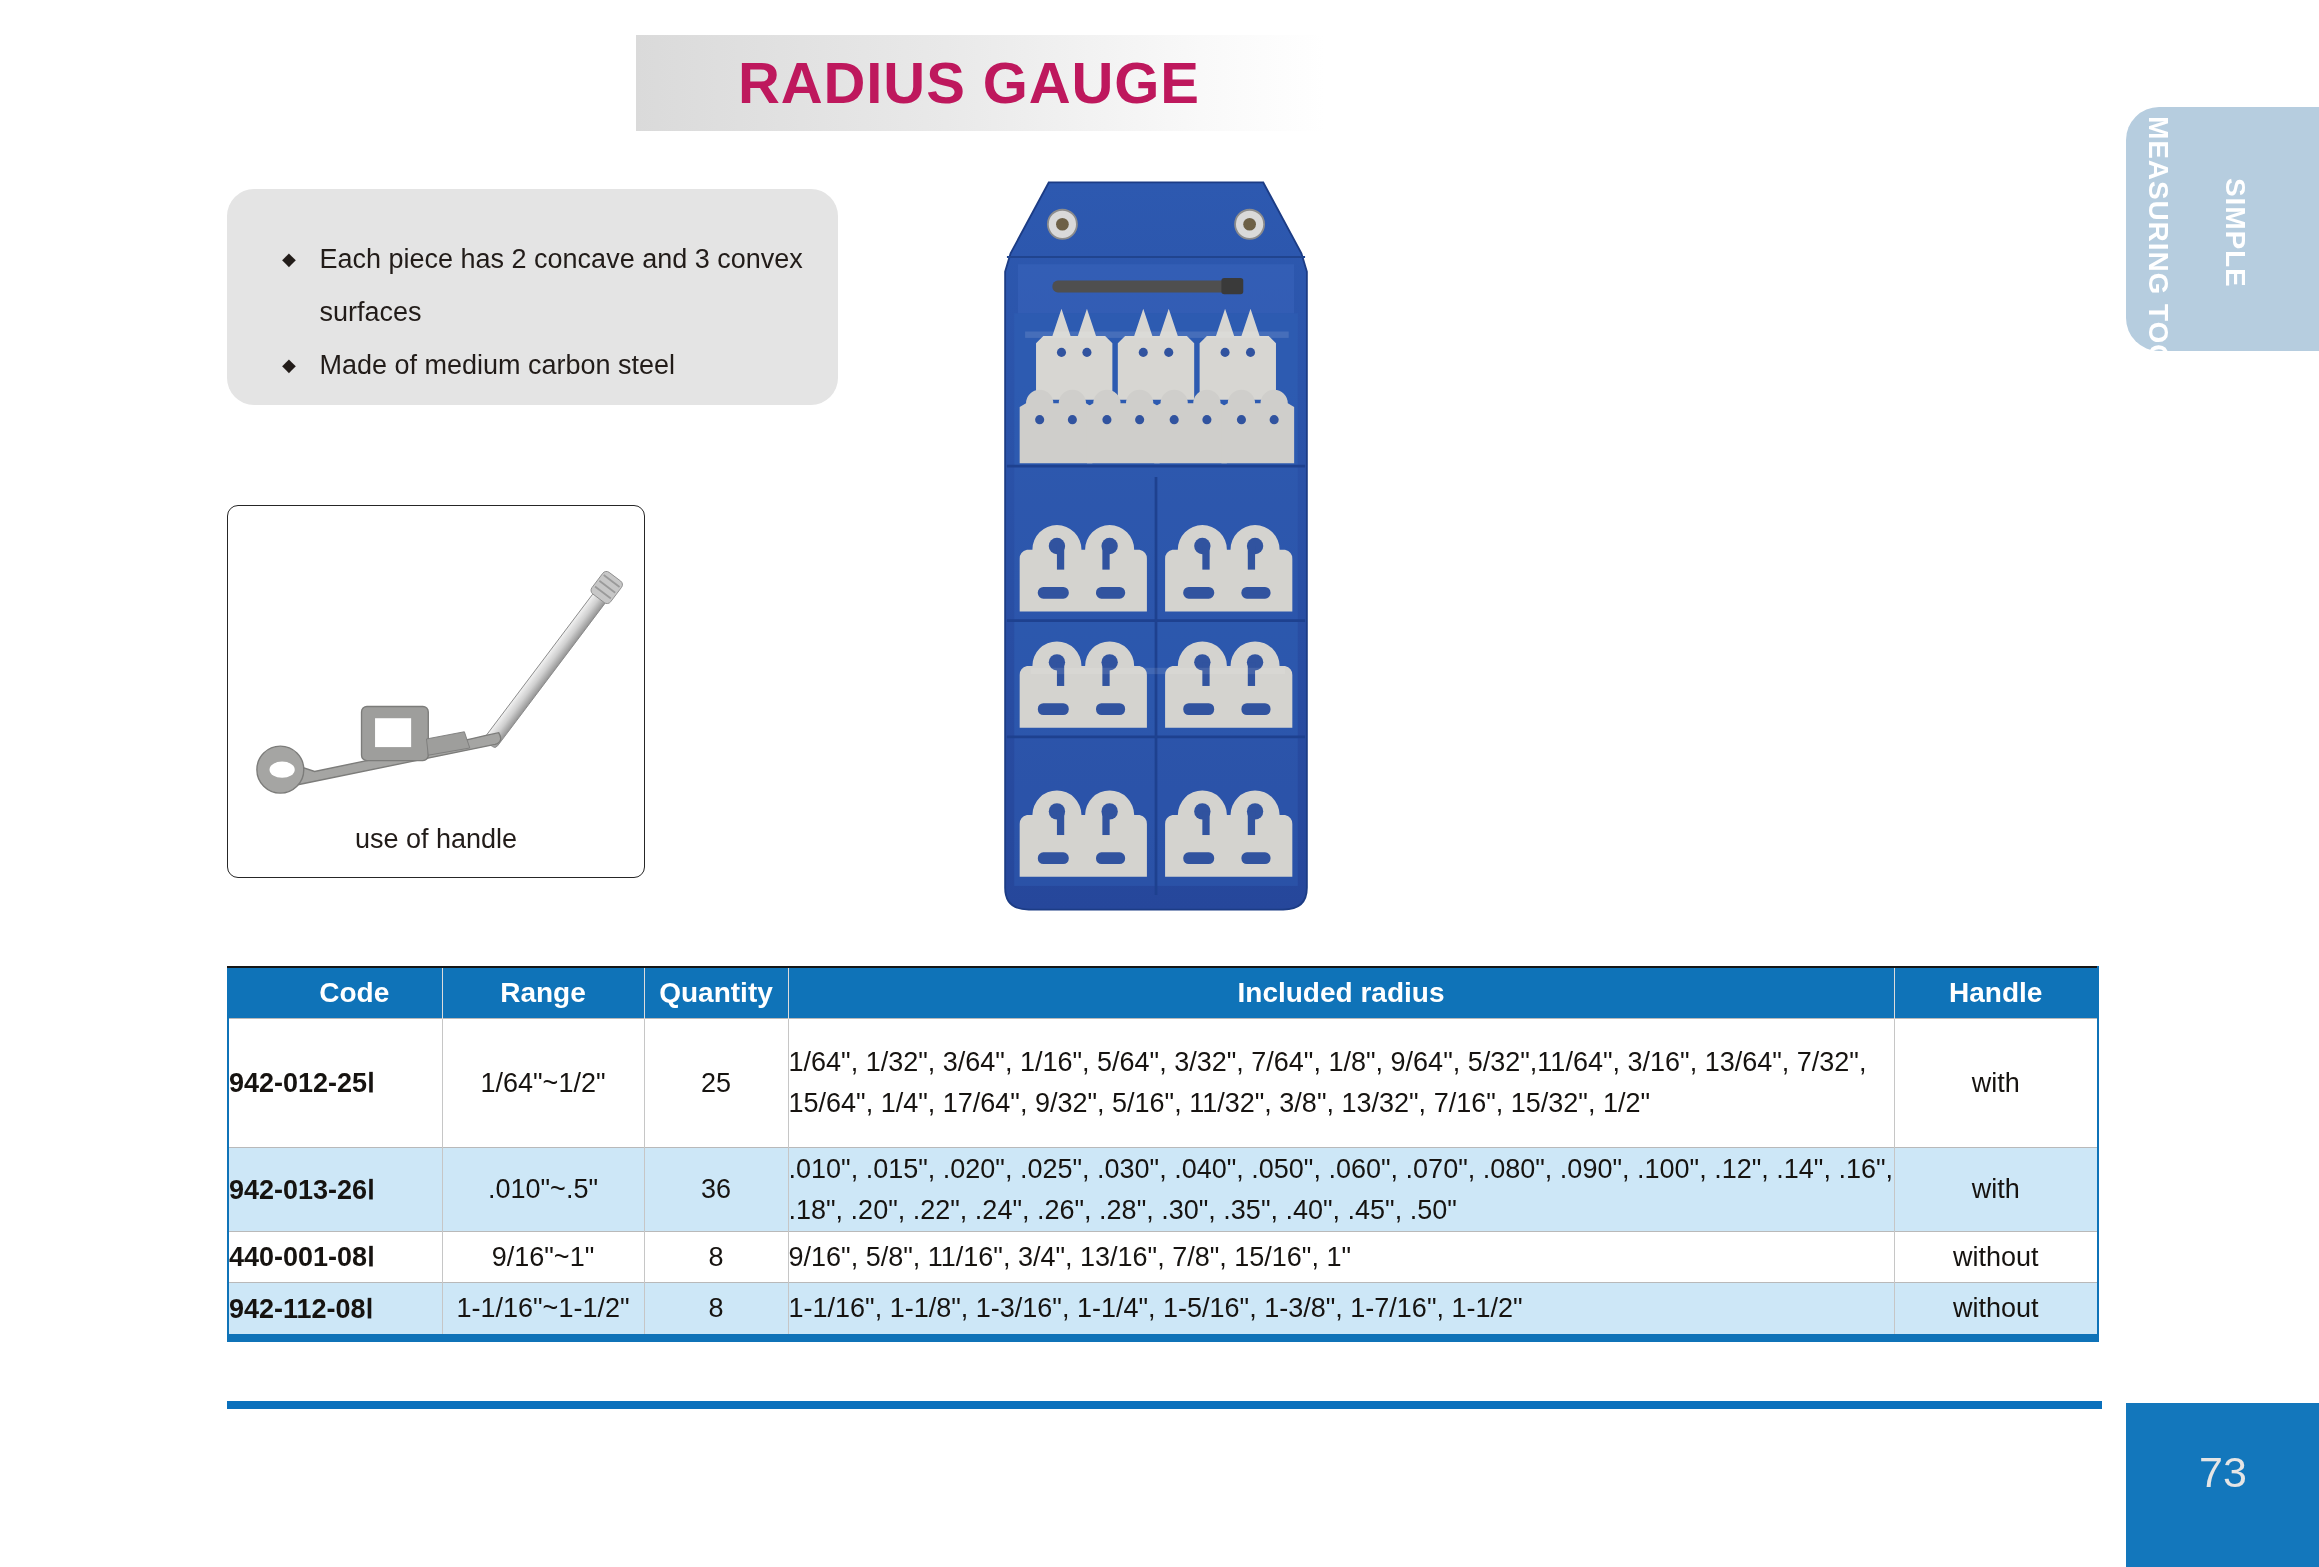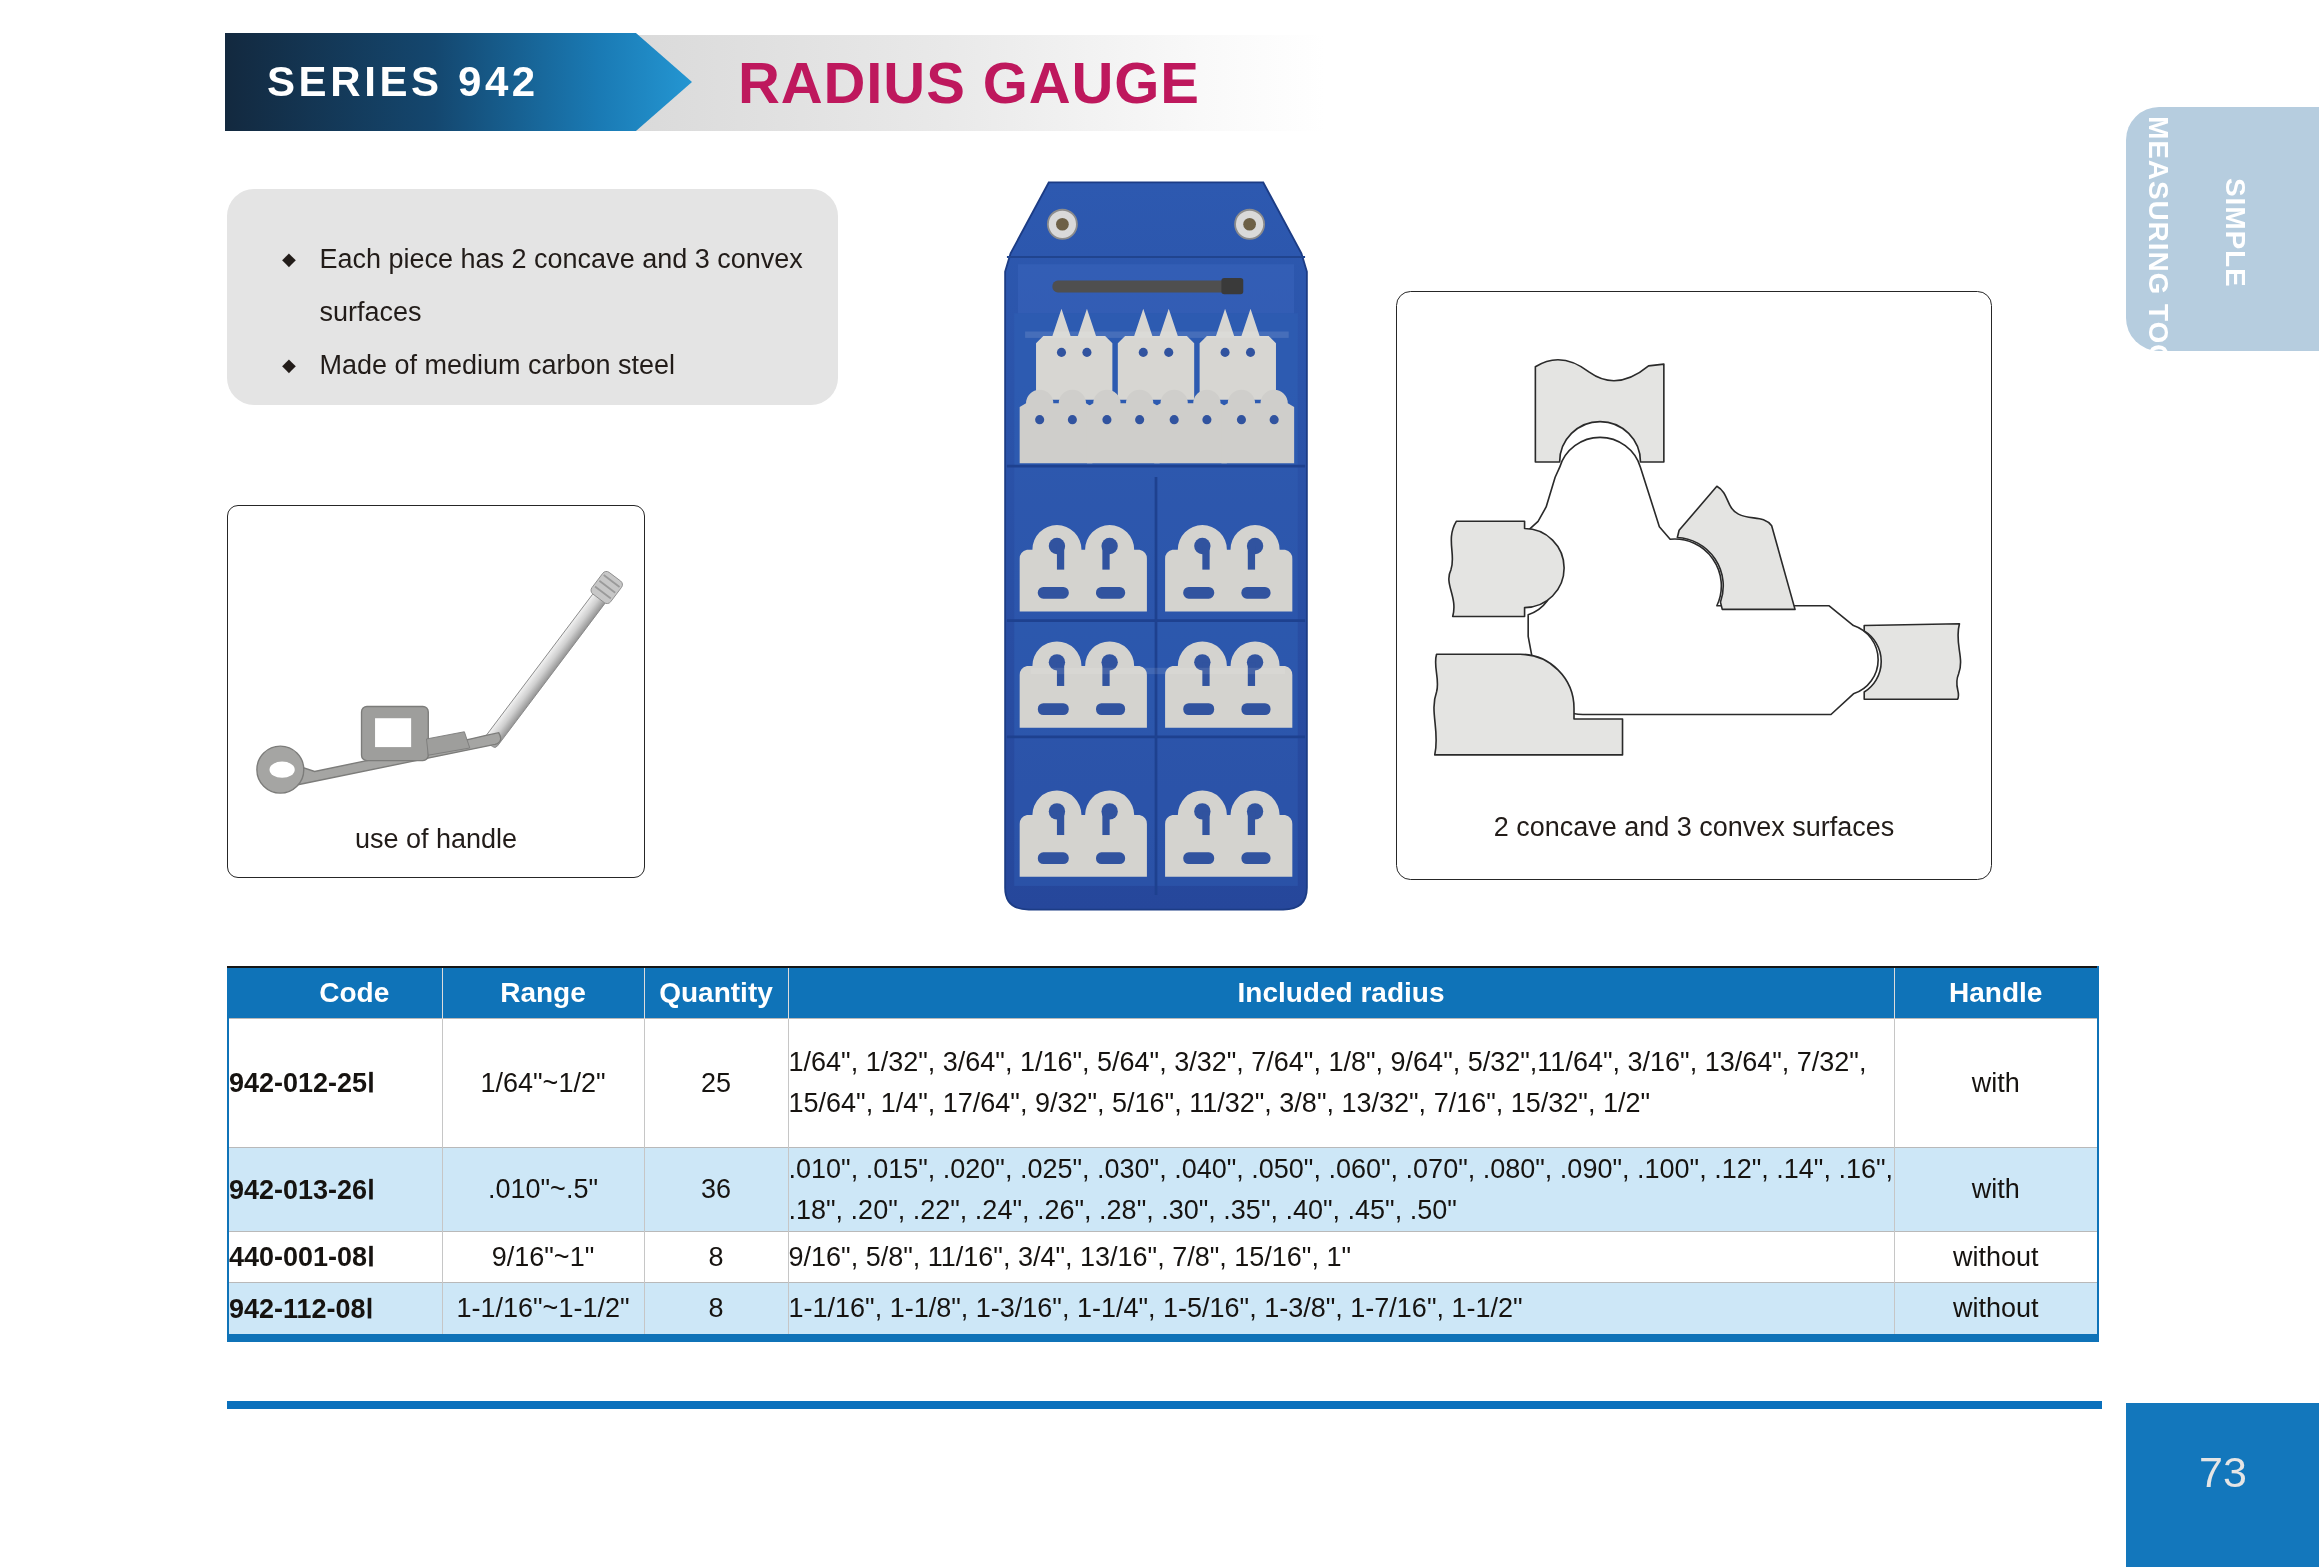--- a/index.html
+++ b/index.html
@@ -68,23 +68,20 @@
   .rule{position:absolute;left:227px;top:1401px;width:1875px;height:8.2px;background:#0a70bc;}
   .page-num{position:absolute;left:2126px;top:1403px;width:194px;height:165px;background:#1377bc;
      color:#e5e5e5;font-size:43px;text-align:center;padding-top:45px;box-sizing:border-box;}
 </style>
 </head>
 <body>
 
 <div id="page">
 
   <div class="gray-band"></div>
-  <div class="banner">
-    <div class="banner-text">SERIES 942</div>
-  </div>
   <div class="page-title">RADIUS GAUGE</div>
 
   <div class="side-tab">
     <div class="tab-line" id="tab-l1">SIMPLE</div>
     <div class="tab-line" id="tab-l2">MEASURING TOOL</div>
   </div>
 
   <div class="features">
     <div class="feature-item">
       <span class="bullet">◆</span>
@@ -182,39 +179,20 @@
     <use href="#gaugeL" transform="translate(258,478)"></use>
     <use href="#gaugeL" transform="translate(98,606)"></use>
     <use href="#gaugeL" transform="translate(258,606)"></use>
     <use href="#gaugeL" transform="translate(98,770)"></use>
     <use href="#gaugeL" transform="translate(258,770)"></use>
 
     <rect x="34" y="170" width="290" height="7" fill="#ffffff" opacity="0.12"></rect>
     <rect x="40" y="540" width="280" height="7" fill="#ffffff" opacity="0.10"></rect>
   </svg>
 
-  <div class="fig-box" id="diagram-box">
-    <svg class="fig-art" width="593" height="473" viewBox="6 0 660 520">
-      <g stroke="#2a2a2a" stroke-width="1.8" stroke-linejoin="round">
-
-        <path fill="#ffffff" d="M187,192 A47,47 0 0 1 277,192 L298,258 L310,272 A52,52 0 0 1 362,346 L487,346 L514,368 A40,40 0 0 1 514,444 L489,467 L213,467 A55,55 0 0 1 158,412 L152,380 L152,356 A42,42 0 0 0 152,276 L152,262 L163,252 L172,236 L182,203 Z"></path>
-
-        <path fill="#e4e4e2" d="M160,80 C182,66 202,72 220,86 C241,101 263,98 286,79 L303,77 L303,186 L277,186 A45,45 0 0 0 187,186 L160,186 Z"></path>
-
-        <path fill="#e4e4e2" d="M72,252 L148,252 L148,260 A44,44 0 0 1 148,348 L148,358 L68,358 C74,336 58,322 66,306 C72,290 60,272 72,252 Z"></path>
-
-        <path fill="#e4e4e2" d="M50,400 L143,400 A60,60 0 0 1 203,460 L203,472 L257,472 L257,512 L48,512 C54,486 42,464 50,442 C54,428 46,414 50,400 Z"></path>
-
-        <path fill="#e4e4e2" d="M362,213 C376,221 372,237 386,244 C400,251 414,245 423,257 L449,350 L368,350 L366,342 A54,54 0 0 0 318,270 L320,262 Z"></path>
-
-        <path fill="#e4e4e2" d="M526,368 L632,366 C626,388 638,404 631,422 C625,436 634,442 630,450 L526,450 L526,442 A40,40 0 0 0 526,374 Z"></path>
-      </g>
-    </svg>
-    <div class="fig-caption">2 concave and 3 convex surfaces</div>
-  </div>
 
   <table class="data-table">
     <colgroup>
       <col style="width:214px">
         <col style="width:202px">
         <col style="width:144px">
       <col style="width:1106px">
         <col style="width:204px">
     </colgroup>
     <thead>

